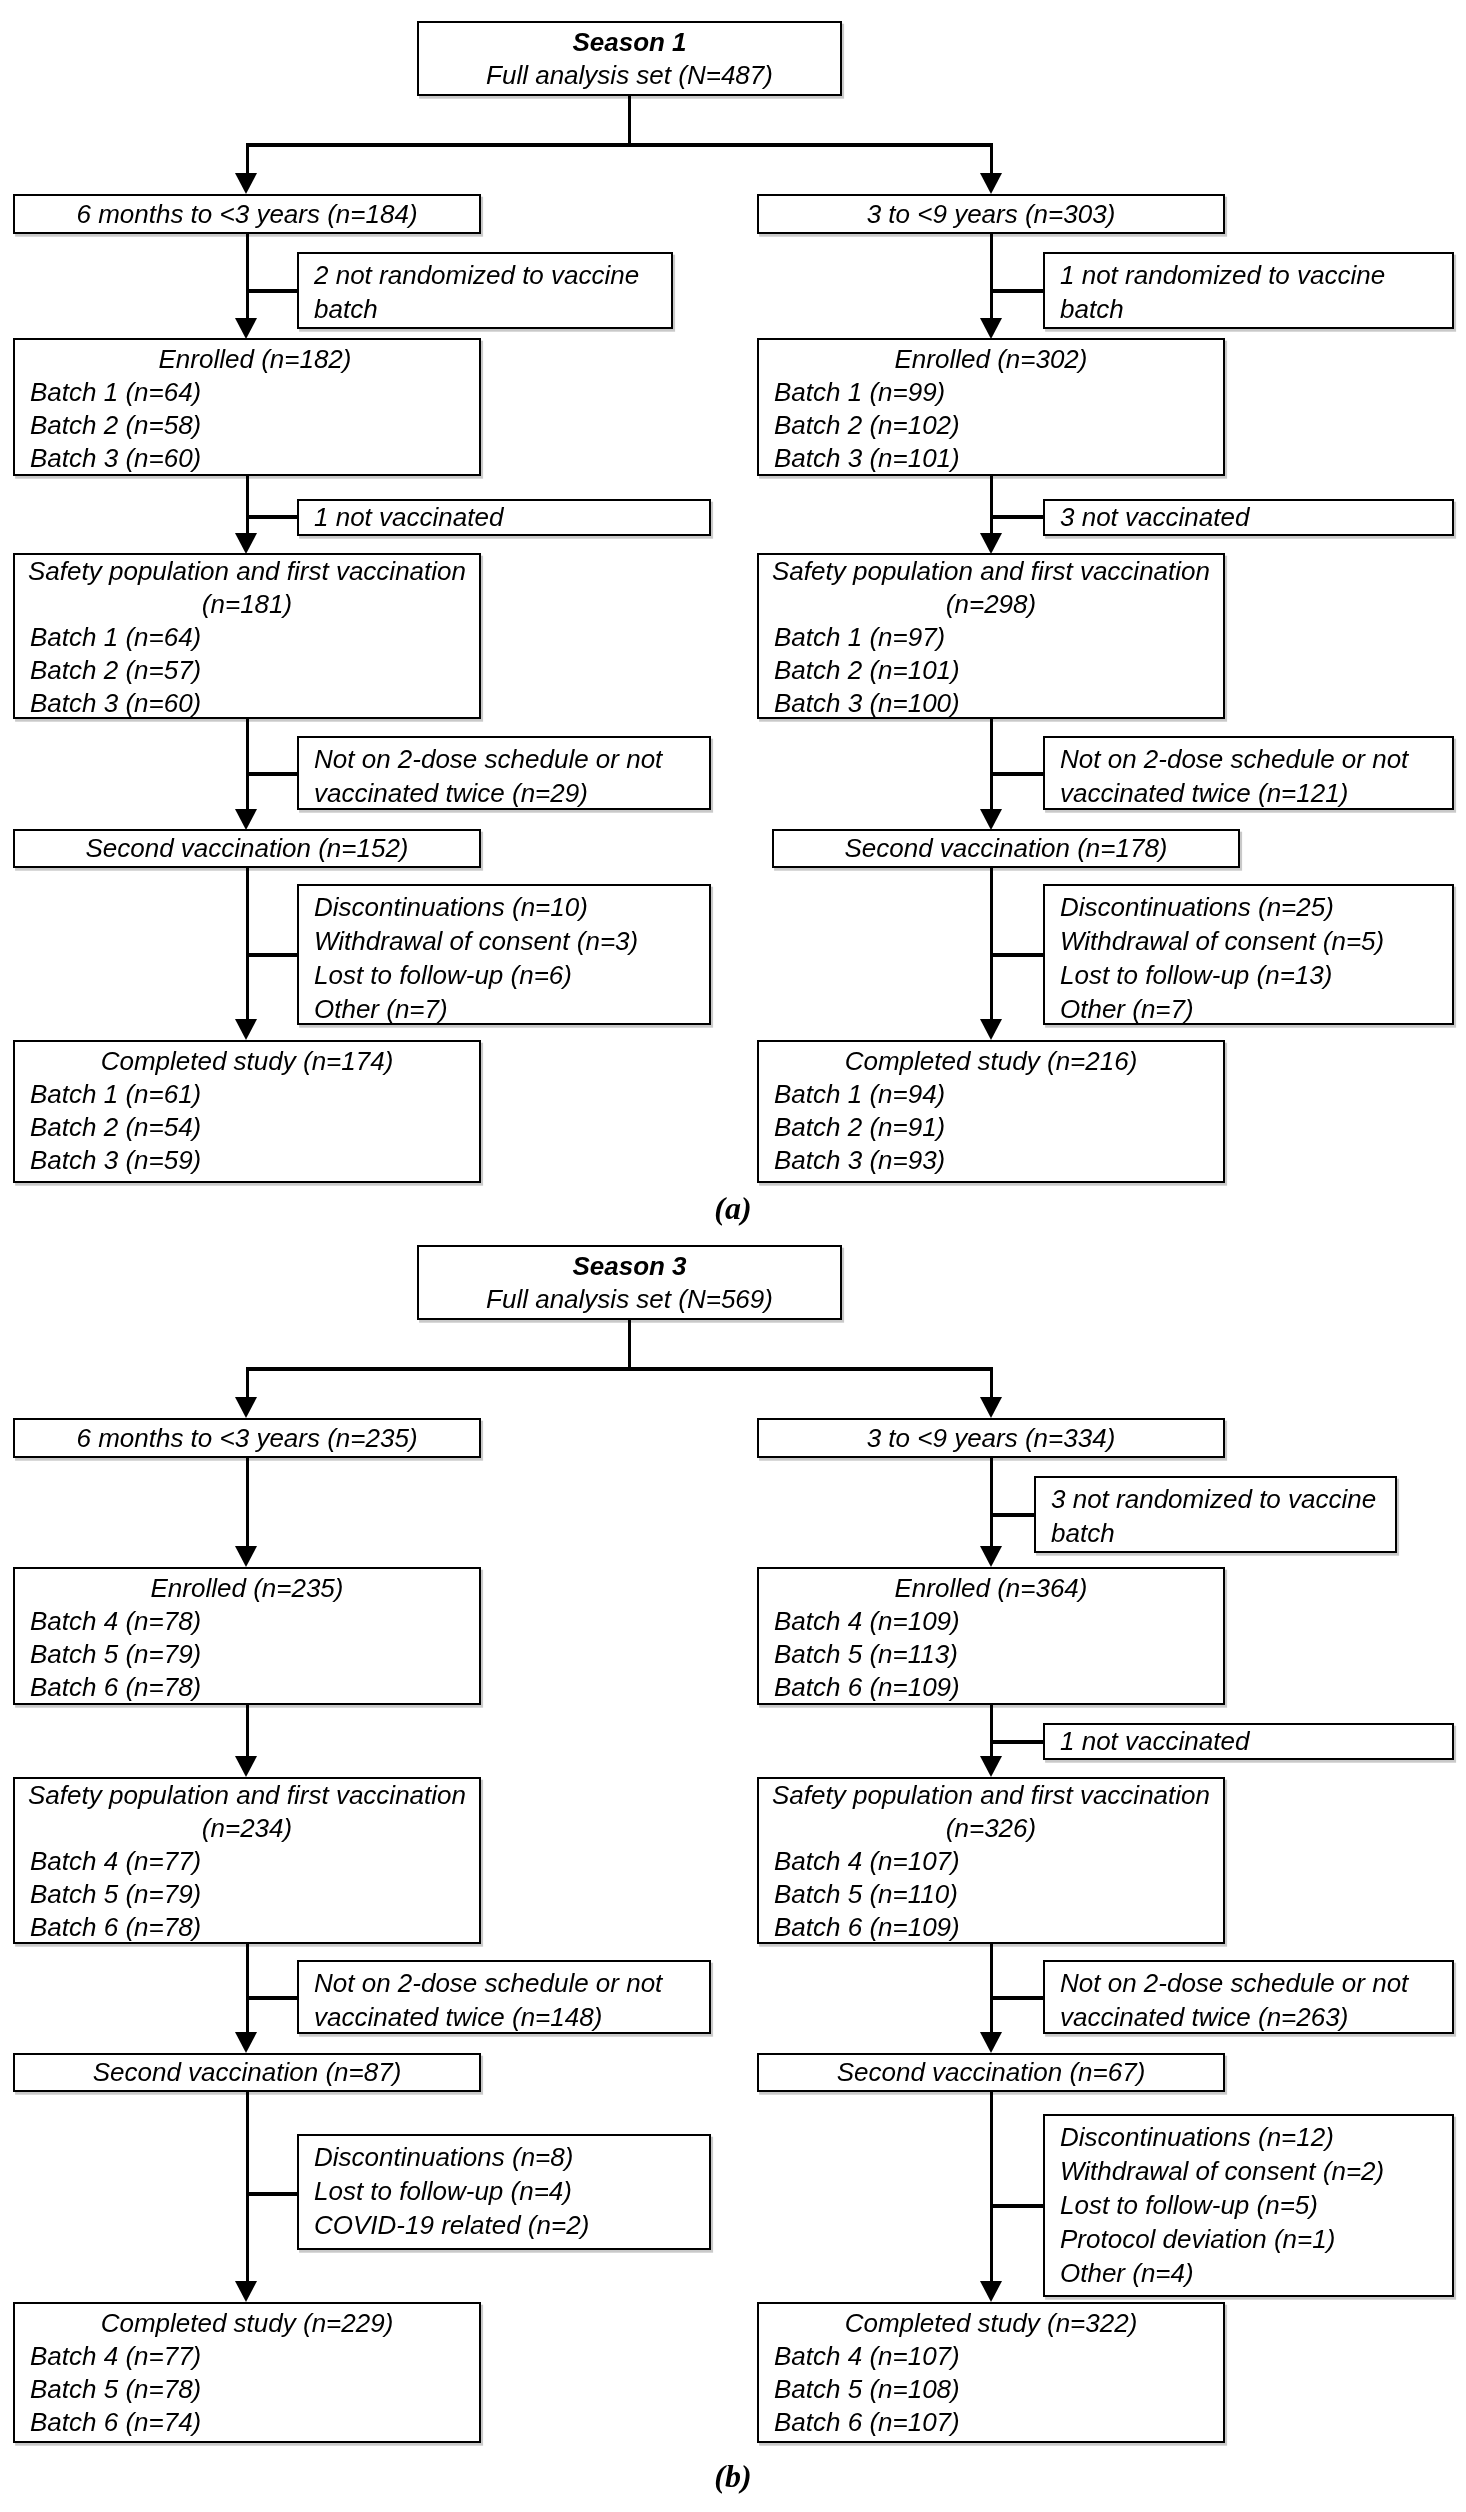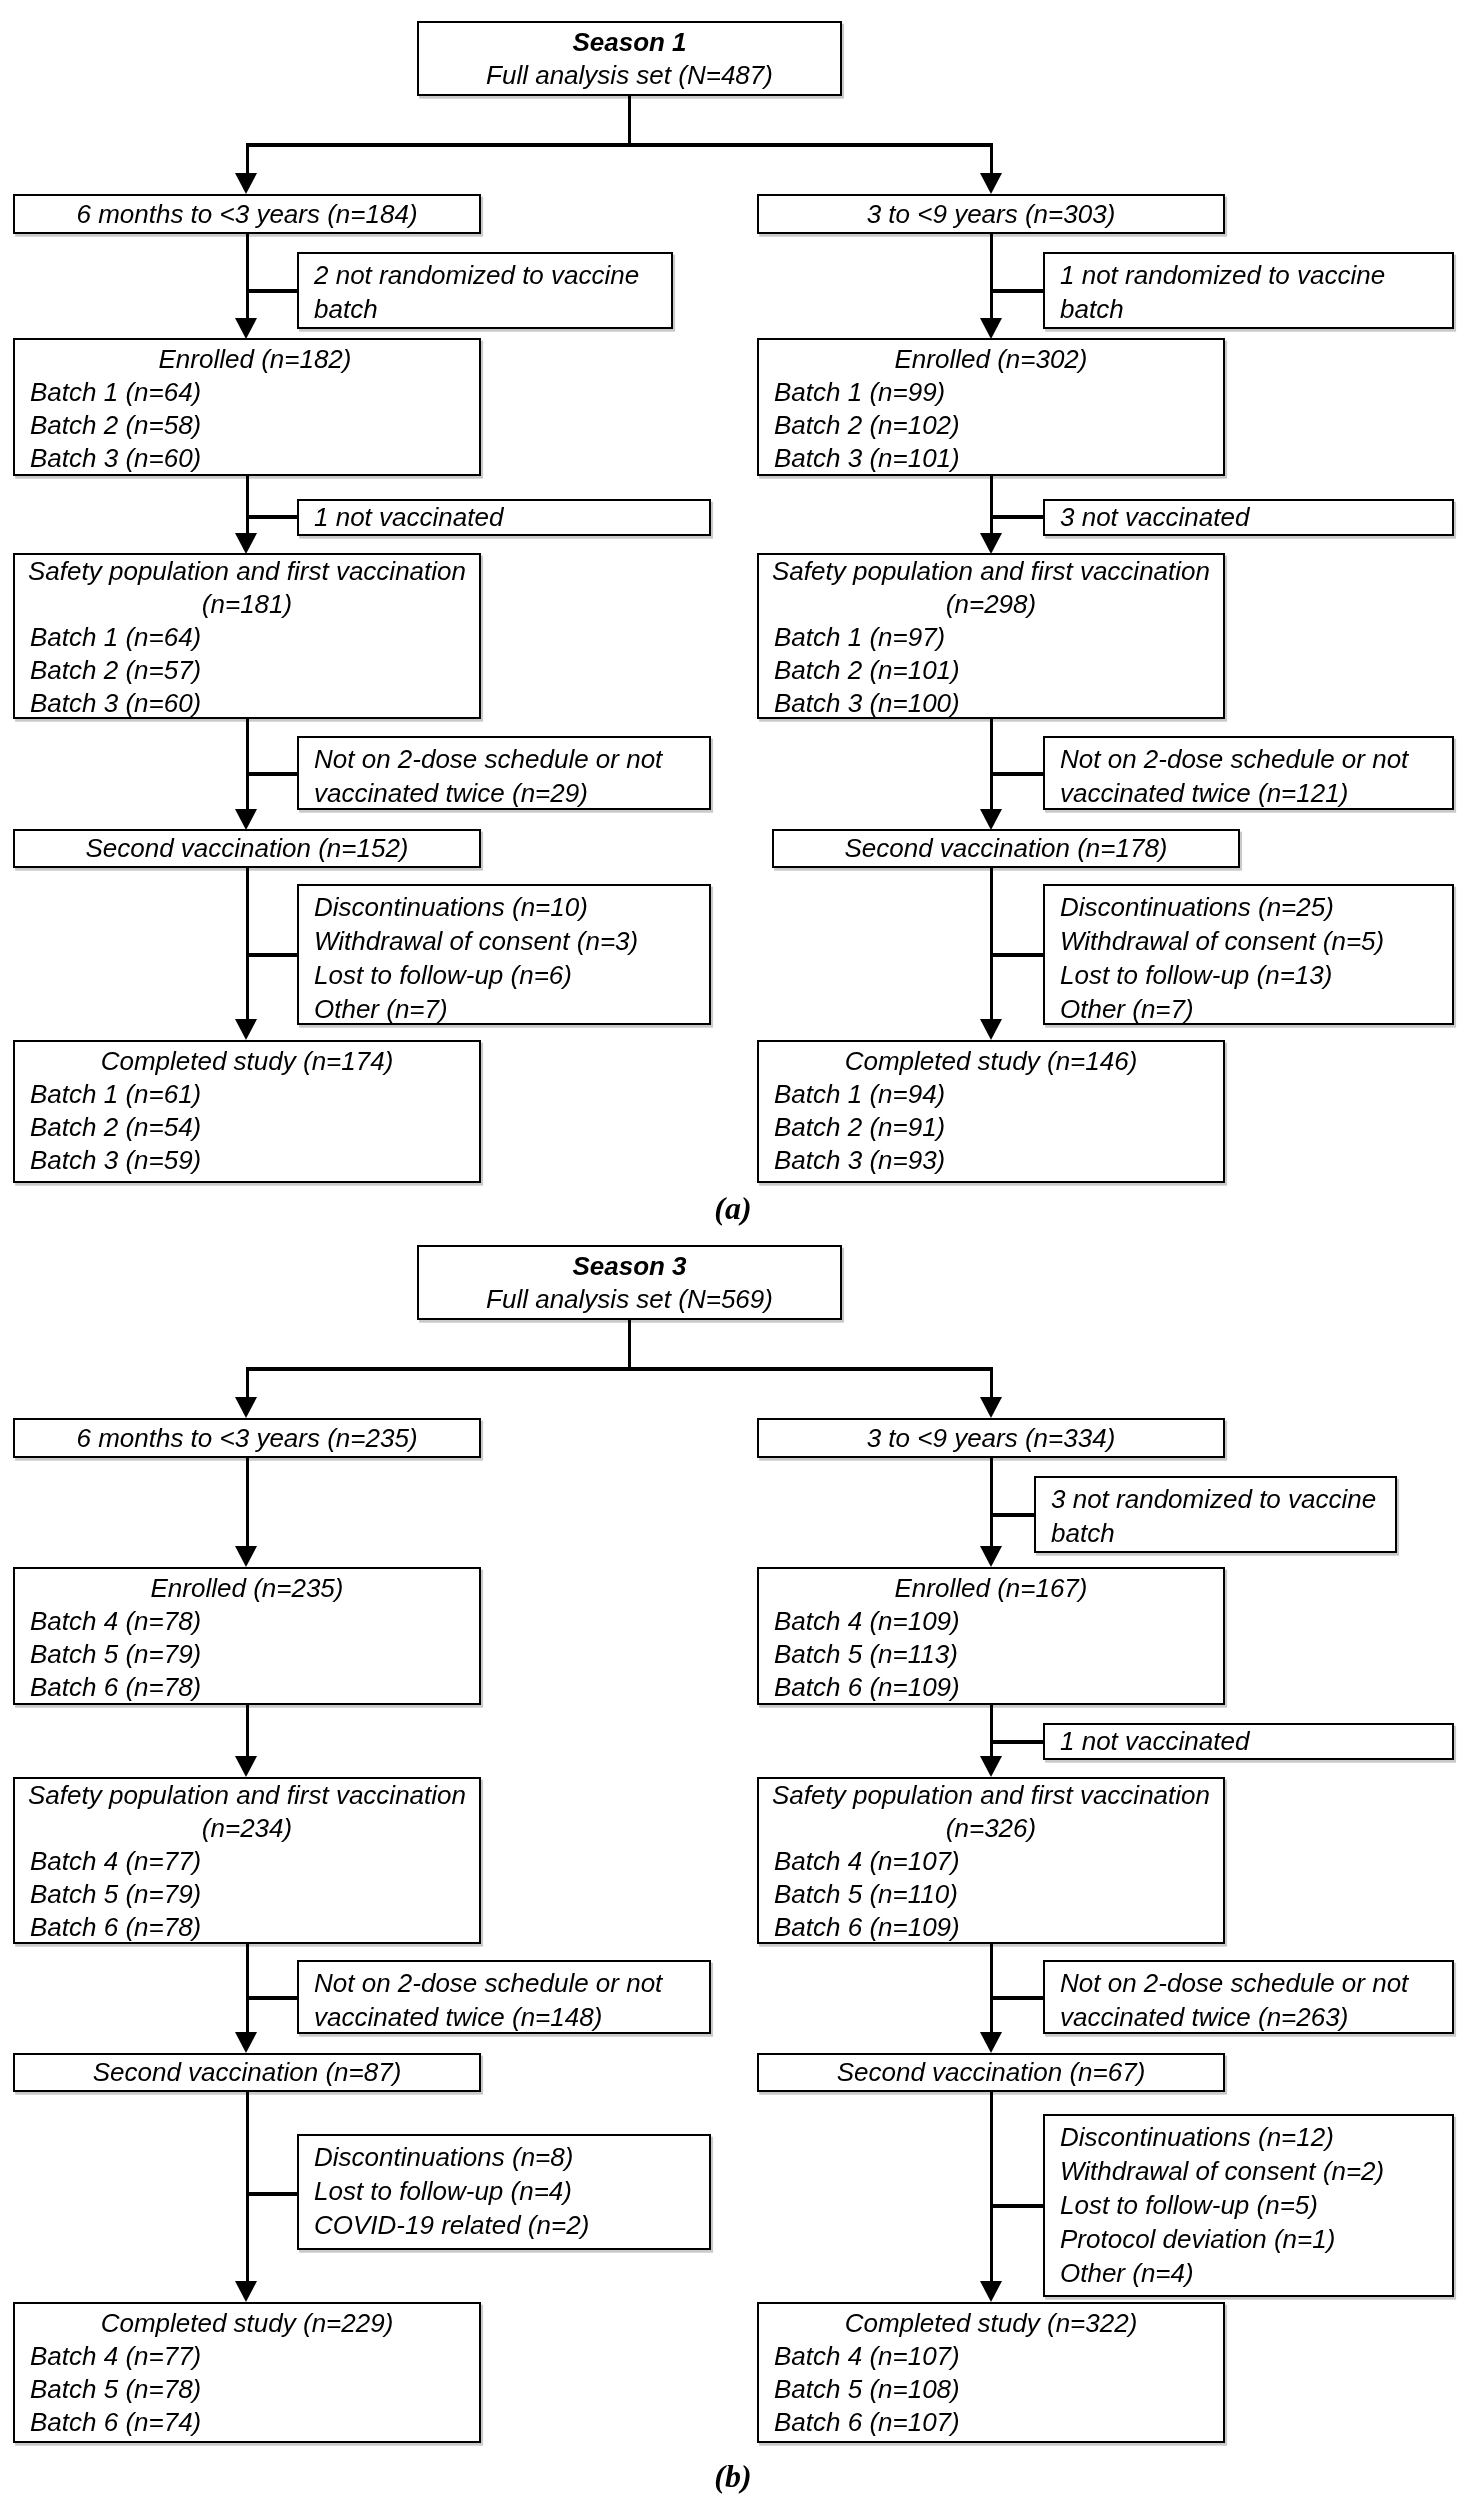--- a/index.html
+++ b/index.html
@@ -154,21 +154,21 @@
   <div class="box sbox slines" style="left:1043px;top:884px;width:411px;height:141px">
     <div>
         <div>Discontinuations (n=25)</div>
         <div>Withdrawal of consent (n=5)</div>
         <div>Lost to follow-up (n=13)</div>
         <div>Other (n=7)</div>
       </div>
   </div>
 
   <div class="box pad lines" style="left:757px;top:1040px;width:468px;height:143px">
-    <div class="ctr" style="padding-left:0">Completed study (n=146)</div>
+    <div class="ctr" style="padding-left:0">Completed study (n=216)</div>
     <div>
         <div>Batch 1 (n=94)</div>
         <div>Batch 2 (n=91)</div>
         <div>Batch 3 (n=93)</div>
       </div>
   </div>
 
   <div class="caption" style="top:1190px">(a)</div>
 
   <div class="box pad" style="left:417px;top:1245px;width:425px;height:75px">
@@ -243,21 +243,21 @@
     <div>3 to &lt;9 years (n=334)</div>
   </div>
   <div class="vline" style="left:990px;top:1458px;height:89px"></div>
   <div class="arrow" style="left:980px;top:1546px"></div>
   <div class="hline" style="left:991px;top:1513px;width:53px"></div>
   <div class="box sbox" style="left:1034px;top:1476px;width:363px;height:77px">
     <div>3 not randomized to vaccine batch</div>
   </div>
 
   <div class="box pad lines" style="left:757px;top:1567px;width:468px;height:138px">
-    <div class="ctr" style="padding-left:0">Enrolled (n=167)</div>
+    <div class="ctr" style="padding-left:0">Enrolled (n=364)</div>
     <div>
         <div>Batch 4 (n=109)</div>
         <div>Batch 5 (n=113)</div>
         <div>Batch 6 (n=109)</div>
       </div>
   </div>
   <div class="vline" style="left:990px;top:1705px;height:52px"></div>
   <div class="arrow" style="left:980px;top:1756px"></div>
   <div class="hline" style="left:991px;top:1740px;width:53px"></div>
   <div class="box flexl" style="left:1043px;top:1723px;width:411px;height:37px">

